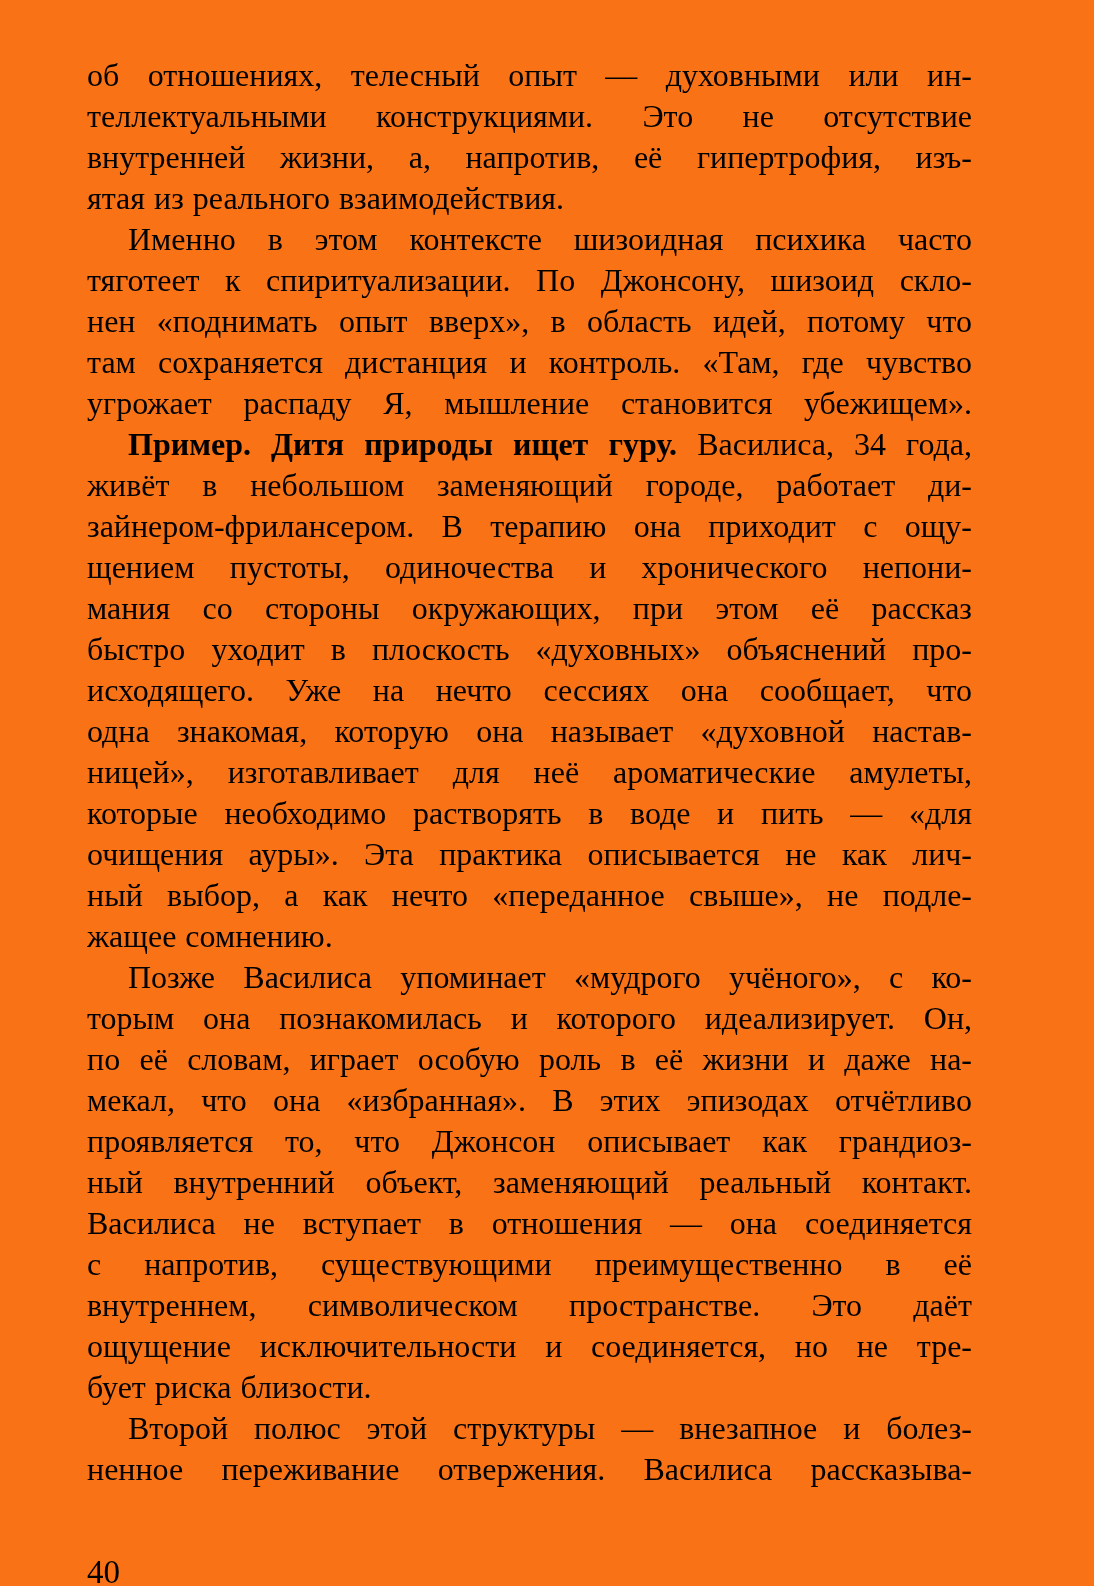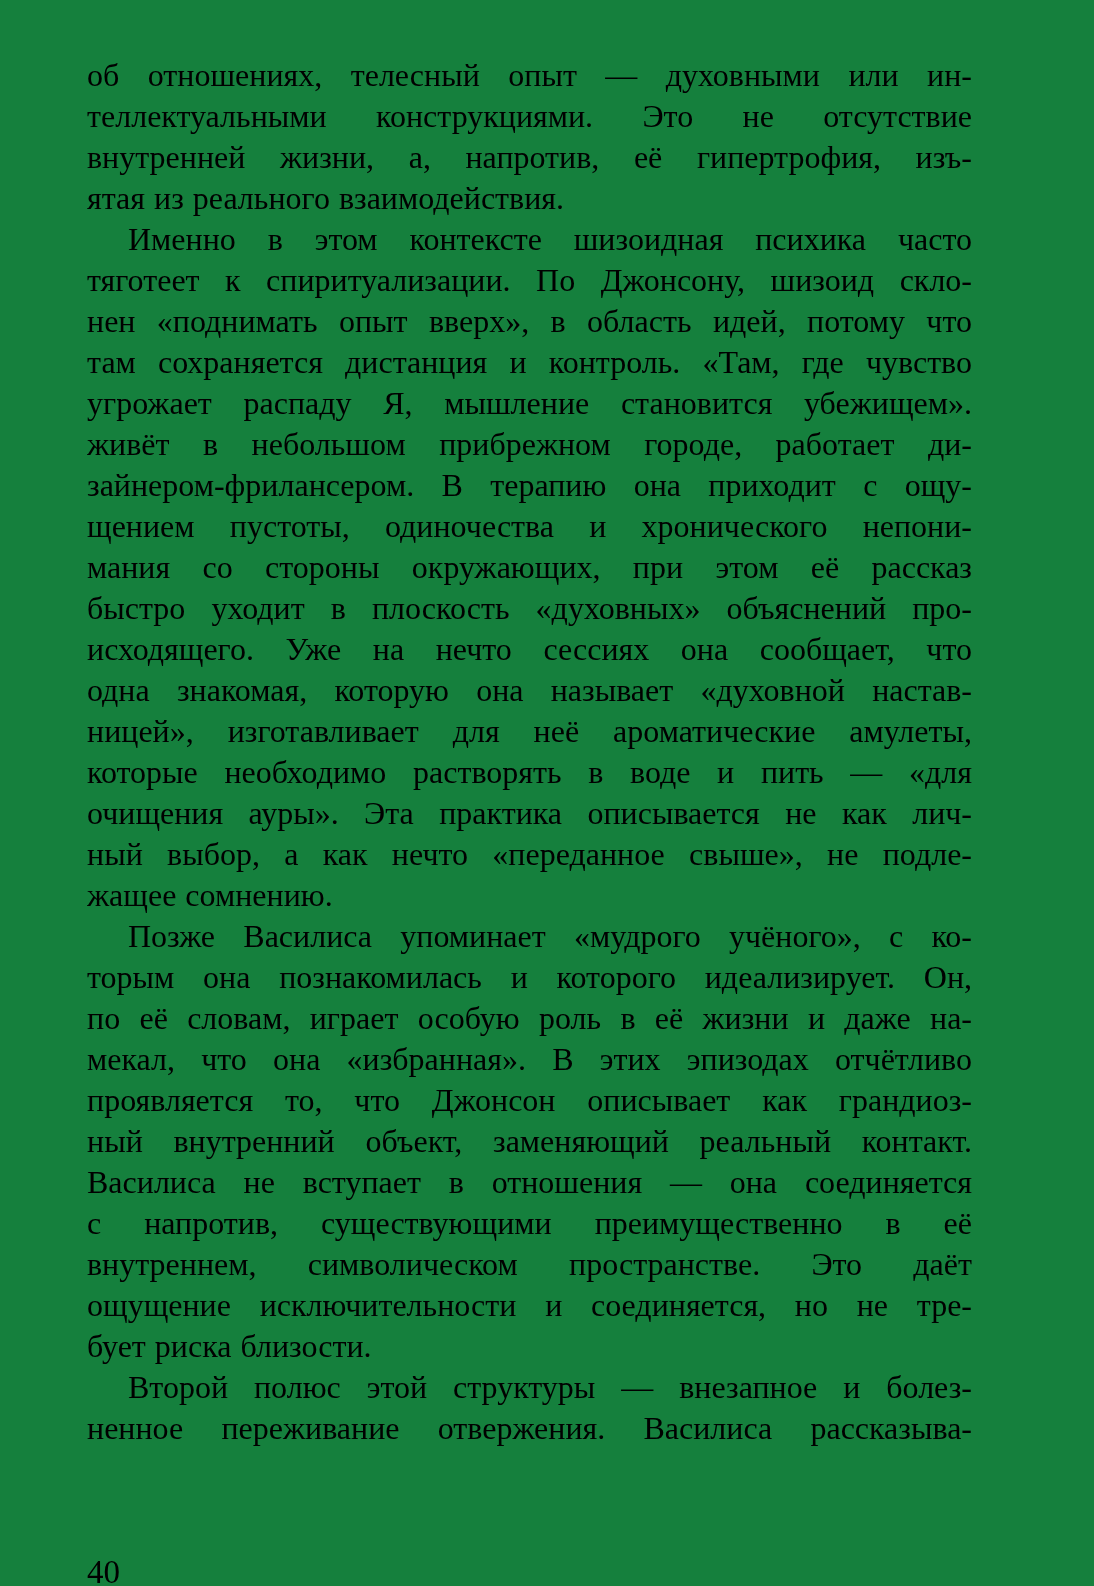--- a/index.html
+++ b/index.html
@@ -7,21 +7,21 @@
     padding: 0;
     width: 1094px;
     height: 1586px;
     background: #ffffff;
     overflow: hidden;
   }
   .page {
     position: relative;
     width: 1094px;
     height: 1586px;
-    background: #15803d;
+    background: #f97316;
     color: #000000;
     font-family: "Liberation Serif", "DejaVu Serif", serif;
   }
   .text-block {
     position: absolute;
     left: 87px;
     top: 55px;
     width: 885px;
   }
   .line {
@@ -64,21 +64,22 @@
   <div class="text-block" id="text-block">
       <div class="line"><span>об отношениях, телесный опыт — духовными или ин-</span></div>
       <div class="line"><span>теллектуальными конструкциями. Это не отсутствие</span></div>
       <div class="line"><span>внутренней жизни, а, напротив, её гипертрофия, изъ-</span></div>
       <div class="line para-end"><span>ятая из реального взаимодействия.</span></div>
       <div class="line indent"><span>Именно в этом контексте шизоидная психика часто</span></div>
       <div class="line"><span>тяготеет к спиритуализации. По Джонсону, шизоид скло-</span></div>
       <div class="line"><span>нен «поднимать опыт вверх», в область идей, потому что</span></div>
       <div class="line"><span>там сохраняется дистанция и контроль. «Там, где чувство</span></div>
       <div class="line"><span>угрожает распаду Я, мышление становится убежищем».</span></div>
-      <div class="line"><span>живёт в небольшом прибрежном городе, работает ди-</span></div>
+      <div class="line indent"><span class="bold">Пример. Дитя природы ищет гуру.</span><span> Василиса, 34 года,</span></div>
+      <div class="line"><span>живёт в небольшом заменяющий городе, работает ди-</span></div>
       <div class="line"><span>зайнером-фрилансером. В терапию она приходит с ощу-</span></div>
       <div class="line"><span>щением пустоты, одиночества и хронического непони-</span></div>
       <div class="line"><span>мания со стороны окружающих, при этом её рассказ</span></div>
       <div class="line"><span>быстро уходит в плоскость «духовных» объяснений про-</span></div>
       <div class="line"><span>исходящего. Уже на нечто сессиях она сообщает, что</span></div>
       <div class="line"><span>одна знакомая, которую она называет «духовной настав-</span></div>
       <div class="line"><span>ницей», изготавливает для неё ароматические амулеты,</span></div>
       <div class="line"><span>которые необходимо растворять в воде и пить — «для</span></div>
       <div class="line"><span>очищения ауры». Эта практика описывается не как лич-</span></div>
       <div class="line"><span>ный выбор, а как нечто «переданное свыше», не подле-</span></div>

